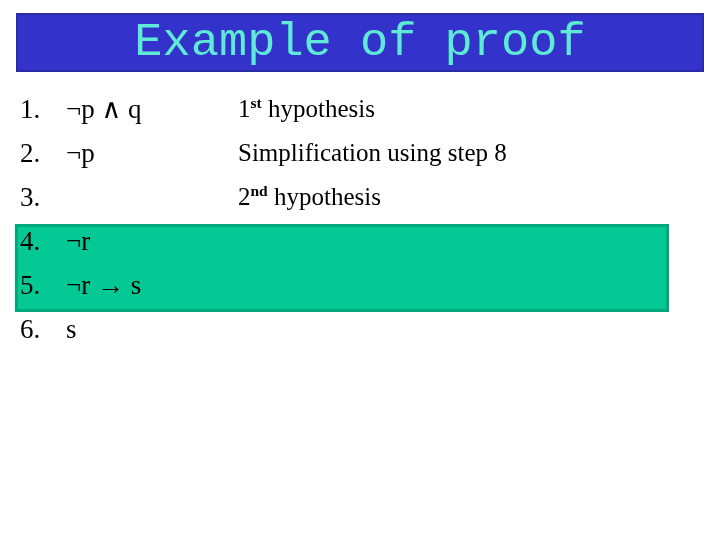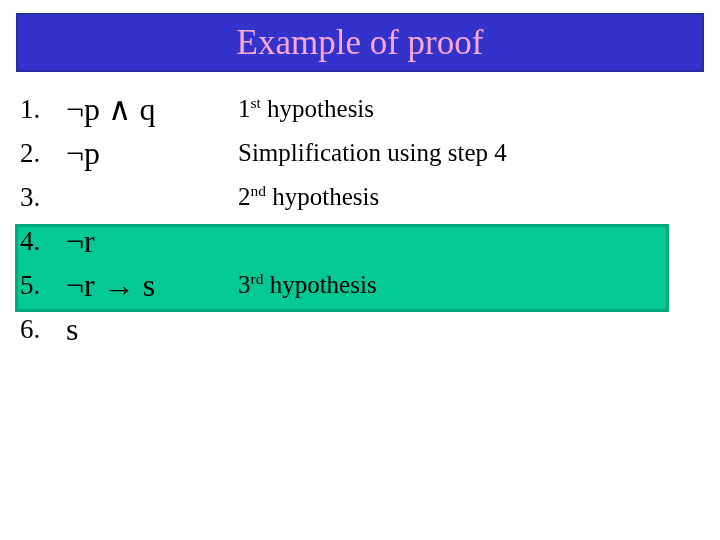--- a/index.html
+++ b/index.html
@@ -30,25 +30,26 @@
     width: 688px;
     height: 59px;
     background: #3333cc;
     border: 2px solid #2b2ba8;
     box-sizing: border-box;
     display: flex;
     align-items: center;
     justify-content: center;
   }
   #title-text {
-    font-size: 35px;
+    font-size: 47px;
     line-height: 1;
-    color: #f9a8d4;
+    color: #5eead4;
     letter-spacing: 0px;
     white-space: nowrap;
+    font-family: Liberation Mono, monospace;
   }
 
   
   #highlight-box {
     position: absolute;
     left: 15px;
     top: 224px;
     width: 654px;
     height: 88px;
     background: #04c994;
@@ -76,36 +77,37 @@
     width: 40px;
     font-size: 27px;
     line-height: 34px;
     text-align: left;
     white-space: nowrap;
   }
   .row-formula {
     position: absolute;
     left: 66px;
     top: 0;
-    font-size: 32px;
+    font-size: 27px;
     line-height: 34px;
     white-space: nowrap;
   }
   .row-reason {
     position: absolute;
     left: 238px;
     top: 0;
     font-size: 25px;
     line-height: 34px;
     white-space: nowrap;
   }
   .row-reason sup {
     font-size: 0.62em;
     vertical-align: super;
     line-height: 0;
+    font-weight: bold;
   }
 </style>
 </head>
 <body>
 
 <div id="slide">
 
   <div id="title-banner">
     <div id="title-text">Example of proof</div>
   </div>
@@ -116,37 +118,36 @@
 
     <div class="proof-row">
       <span class="row-num">1.</span>
       <span class="row-formula">¬p ∧ q</span>
       <span class="row-reason"><span>1</span><sup>st</sup><span> hypothesis</span></span>
     </div>
 
     <div class="proof-row">
       <span class="row-num">2.</span>
       <span class="row-formula">¬p</span>
-      <span class="row-reason"><span></span><sup></sup><span>Simplification using step 4</span></span>
+      <span class="row-reason"><span></span><sup></sup><span>Simplification using step 8</span></span>
     </div>
 
     <div class="proof-row">
       <span class="row-num">3.</span>
       <span class="row-reason"><span>2</span><sup>nd</sup><span> hypothesis</span></span>
     </div>
 
     <div class="proof-row">
       <span class="row-num">4.</span>
       <span class="row-formula">¬r</span>
     </div>
 
     <div class="proof-row">
       <span class="row-num">5.</span>
       <span class="row-formula">¬r → s</span>
-      <span class="row-reason"><span>3</span><sup>rd</sup><span> hypothesis</span></span>
     </div>
 
     <div class="proof-row">
       <span class="row-num">6.</span>
       <span class="row-formula">s</span>
     </div>
 
   </div>
 </div>
 

